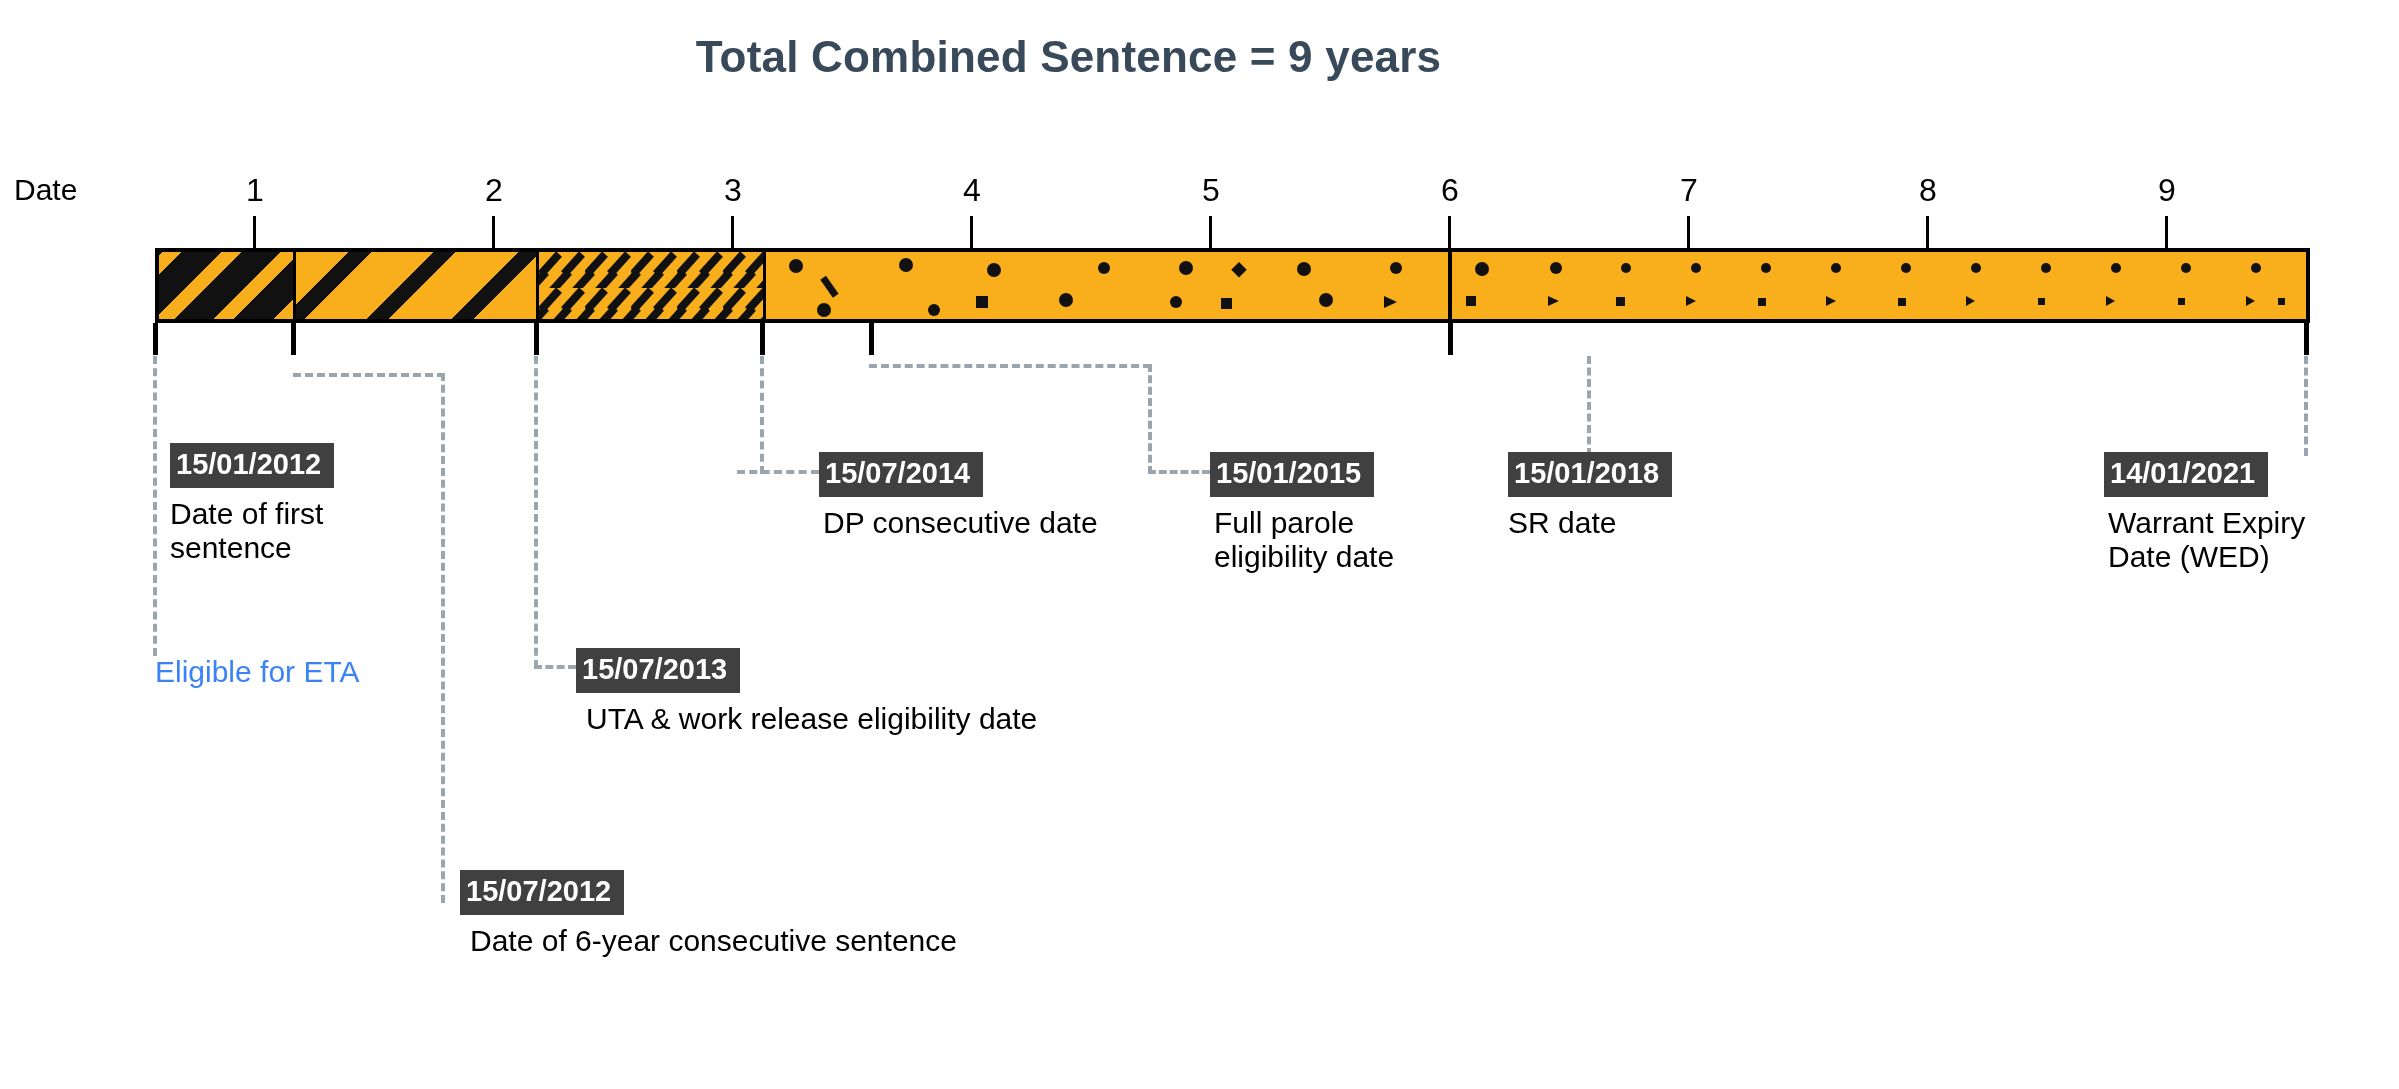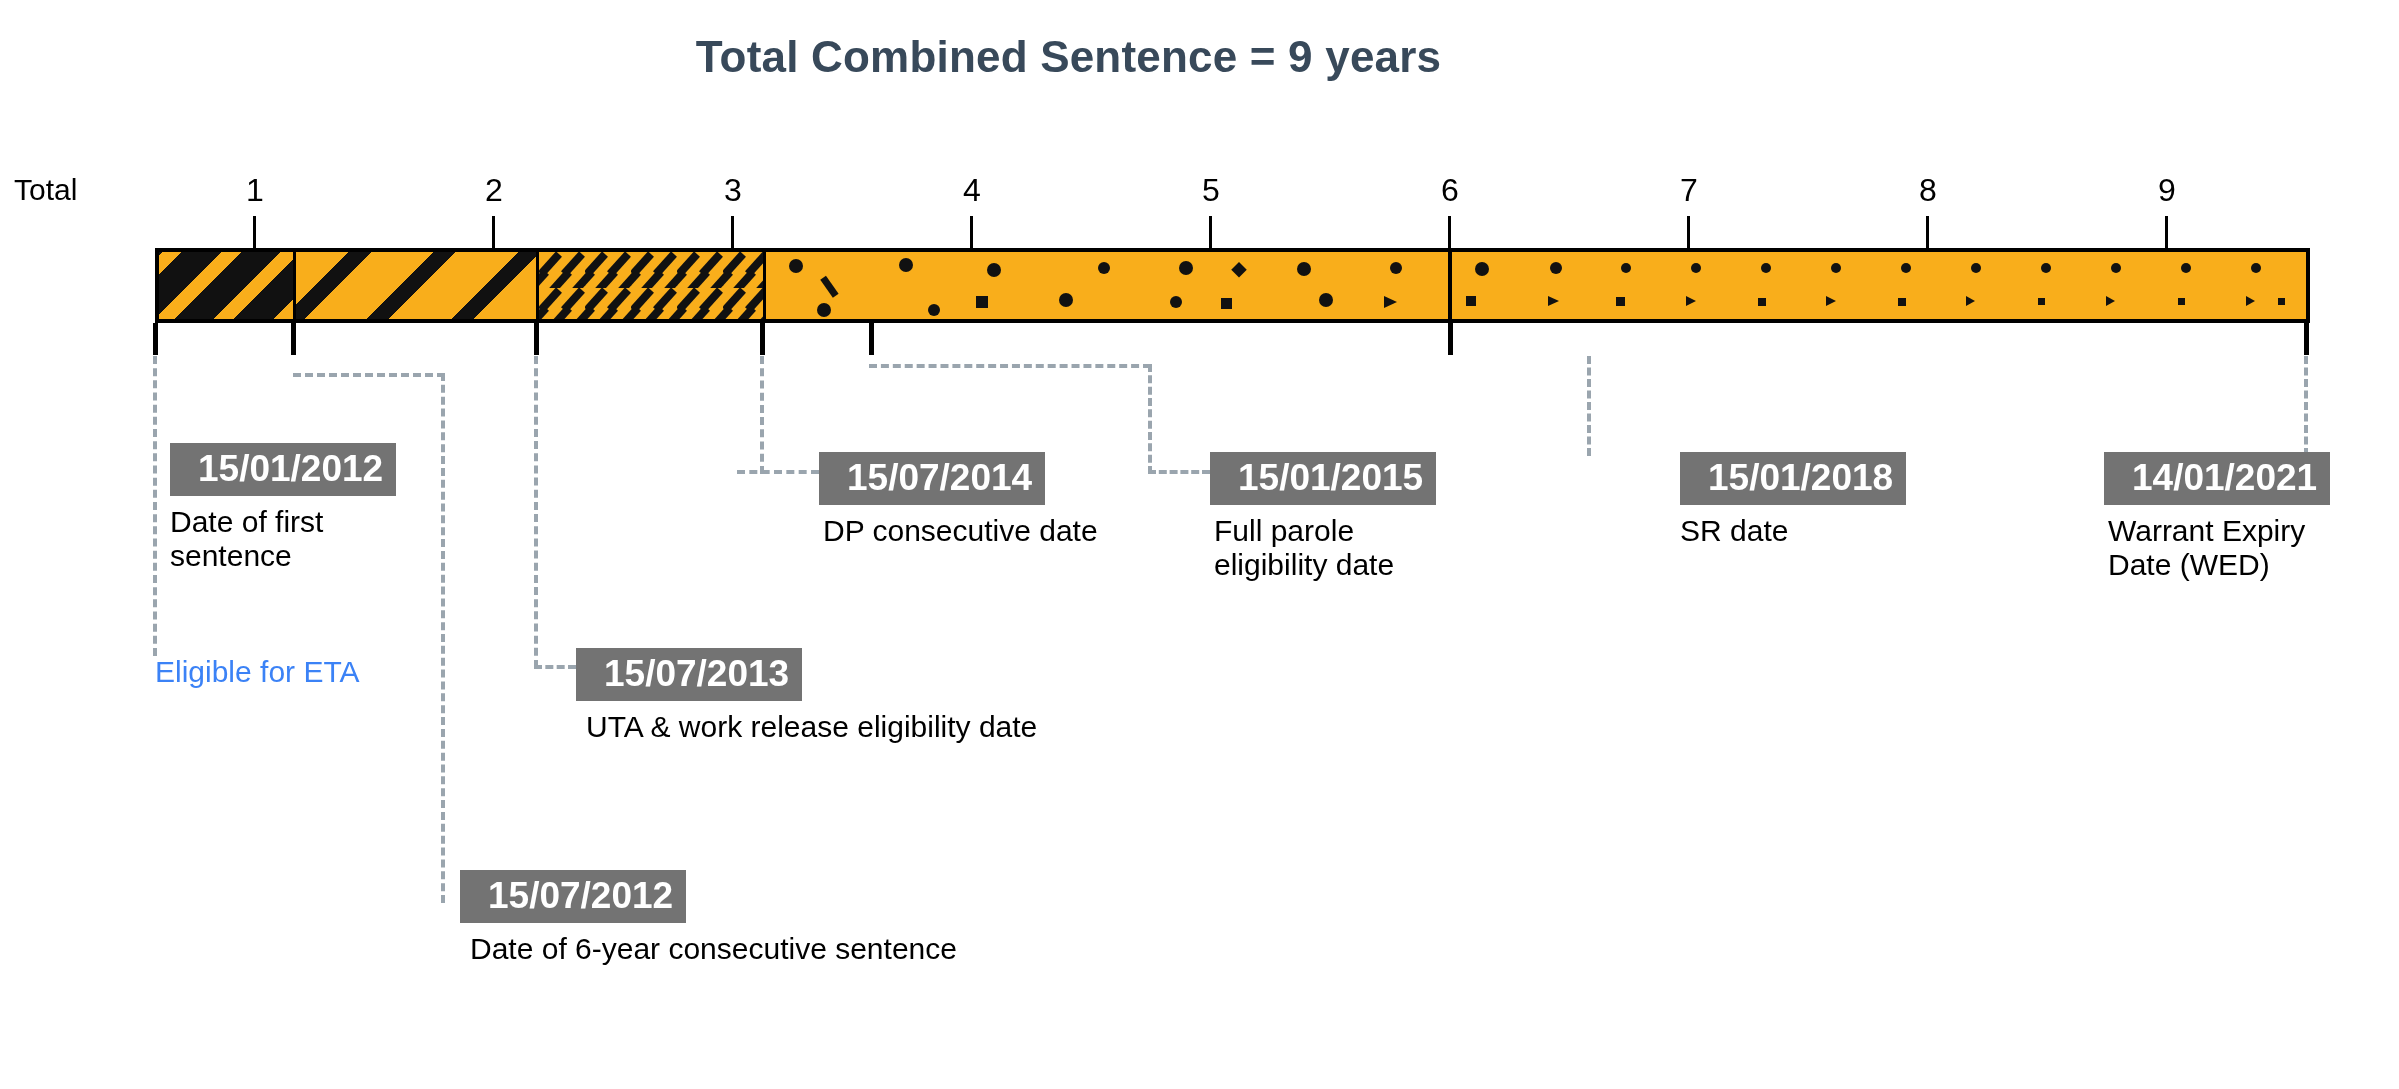--- a/index.html
+++ b/index.html
@@ -74,41 +74,41 @@
     border-left:4px dashed #9aa5ae;
   }
   .lead-h{
     position:absolute;height:0;
     border-top:4px dashed #9aa5ae;
   }
 
   
   .anno{position:absolute;}
   .badge{
-    display:inline-block;background:#737373;color:#ffffff;
-    font-size:37px;font-weight:bold;
-    padding:7px 13px 9px 28px;white-space:nowrap;
+    display:inline-block;background:#404040;color:#ffffff;
+    font-size:29px;font-weight:bold;
+    padding:7px 13px 9px 6px;white-space:nowrap;
     line-height:1;
   }
   .desc{
     margin-top:9px;font-size:30px;color:#000;
     line-height:1.12;white-space:pre-line;
   }
   .plain{
     position:absolute;font-size:30px;color:#3b82f6;white-space:nowrap;
   }
 </style>
 </head>
 <body>
 
 <div id="stage">
 
   <div class="title">Total Combined Sentence = 9 years</div>
 
-  <div class="year-label">Total</div>
+  <div class="year-label">Date</div>
 
   <div class="tick-num" style="left:255px">1</div>
   <div class="tick-num" style="left:494px">2</div>
   <div class="tick-num" style="left:733px">3</div>
   <div class="tick-num" style="left:972px">4</div>
   <div class="tick-num" style="left:1211px">5</div>
   <div class="tick-num" style="left:1450px">6</div>
   <div class="tick-num" style="left:1689px">7</div>
   <div class="tick-num" style="left:1928px">8</div>
   <div class="tick-num" style="left:2167px">9</div>
@@ -250,21 +250,21 @@
     <span class="badge">15/07/2014</span>
     <div class="desc" style="margin-left:4px">DP consecutive date</div>
   </div>
 
   <div class="anno" style="left:1210px;top:452px;width:300px">
     <span class="badge">15/01/2015</span>
     <div class="desc" style="margin-left:4px">Full parole
 eligibility date</div>
   </div>
 
-  <div class="anno" style="left:1680px;top:452px;width:300px">
+  <div class="anno" style="left:1508px;top:452px;width:300px">
     <span class="badge">15/01/2018</span>
     <div class="desc" style="">SR date</div>
   </div>
 
   <div class="anno" style="left:2104px;top:452px;width:300px">
     <span class="badge">14/01/2021</span>
     <div class="desc" style="margin-left:4px">Warrant Expiry
 Date (WED)</div>
   </div>
 

